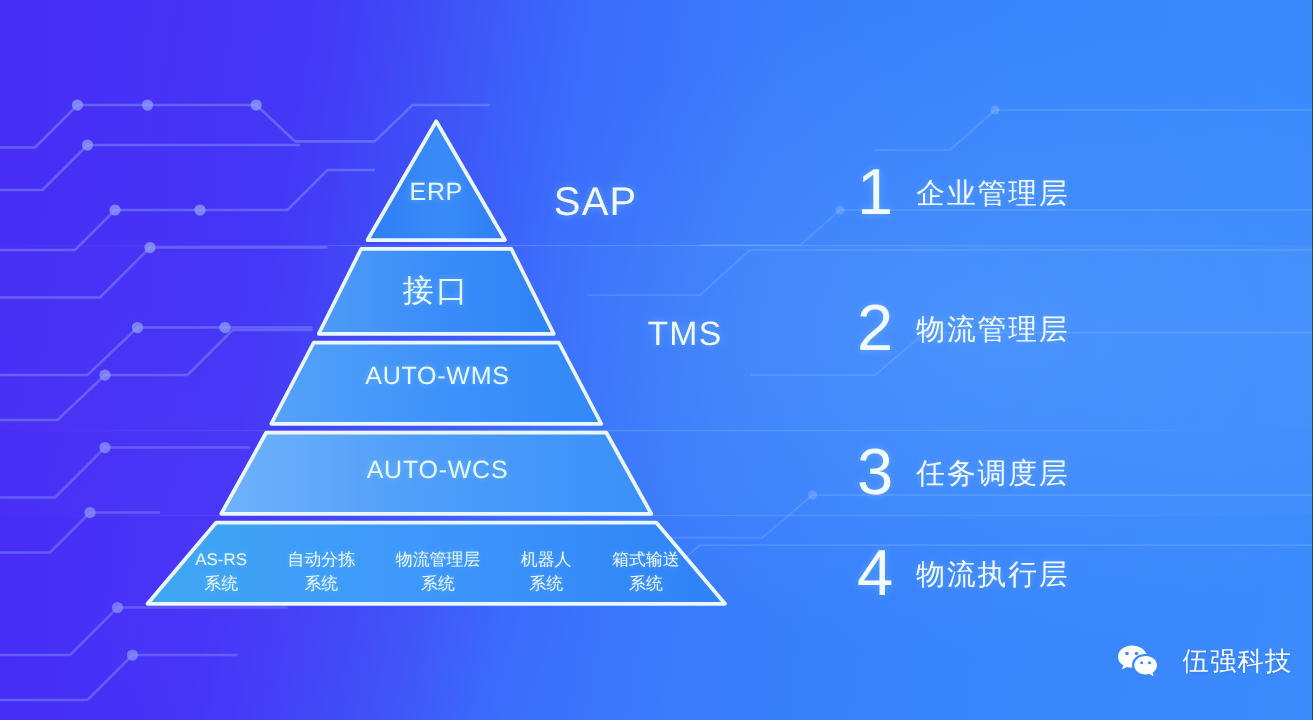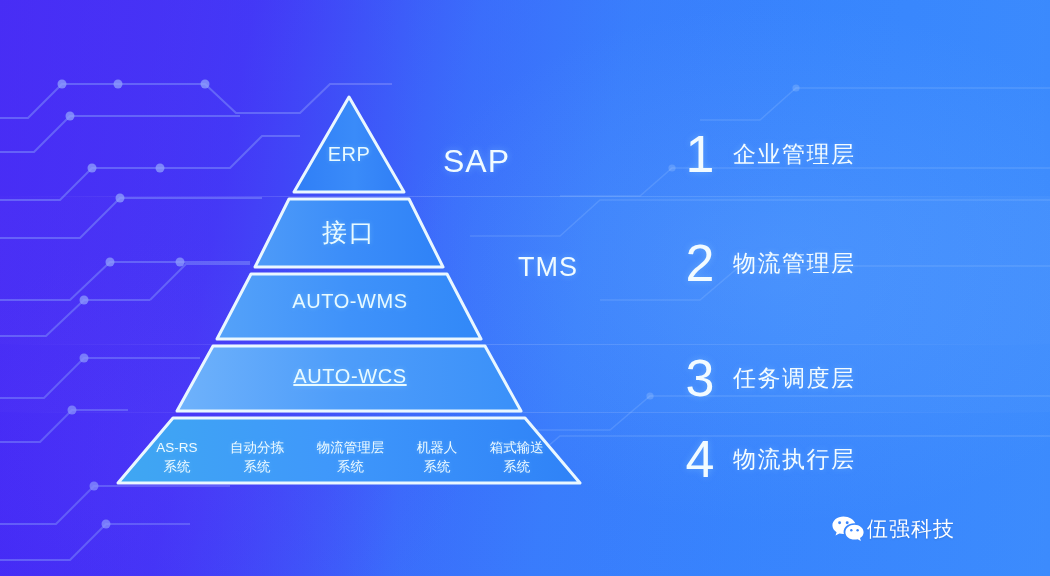--- a/index.html
+++ b/index.html
@@ -63,21 +63,21 @@
     position: absolute;
     color: #e8faff;
     text-shadow: 0 0 5px rgba(150,220,255,.45);
     white-space: nowrap;
     pointer-events: none;
   }
   .lbl-erp  { left: 0; right: 0; top: 143px; text-align: center; font-size: 20px; letter-spacing: .5px; }
   .lbl-erp  { left: 309px; width: 80px; }
   .lbl-jk   { left: 309px; width: 80px; top: 216px; text-align: center; font-size: 25px; letter-spacing: 2px; }
   .lbl-wms  { left: 230px; width: 240px; top: 290px; text-align: center; font-size: 20px; letter-spacing: .6px; }
-  .lbl-wcs  { left: 200px; width: 300px; top: 365px; text-align: center; font-size: 20px; letter-spacing: .6px; text-decoration: underline; }
+  .lbl-wcs  { left: 200px; width: 300px; top: 365px; text-align: center; font-size: 20px; letter-spacing: .6px; }
 
   
   .bottom-items {
     position: absolute;
     left: 140px;
     top: 430px;
     width: 420px;
     height: 46px;
     display: flex;
     justify-content: space-between;
@@ -131,25 +131,25 @@
     text-shadow: 0 0 7px rgba(150,220,255,.45);
     letter-spacing: 1px;
     pointer-events: none;
   }
   .cap-sap { left: 443px; top: 143px; font-size: 32px; }
   .cap-tms { left: 518px; top: 252px; font-size: 27px; }
 
   
   .footer {
     position: absolute;
-    left: 831px;
+    left: 893px;
     top: 515px;
     display: flex;
     align-items: center;
-    gap: 2px;
+    gap: 19px;
   }
   .wx-name {
     color: #ffffff;
     font-size: 21px;
     letter-spacing: 1px;
     text-shadow: 0 1px 2px rgba(0,0,0,.12);
   }
 </style>
 </head>
 <body>

